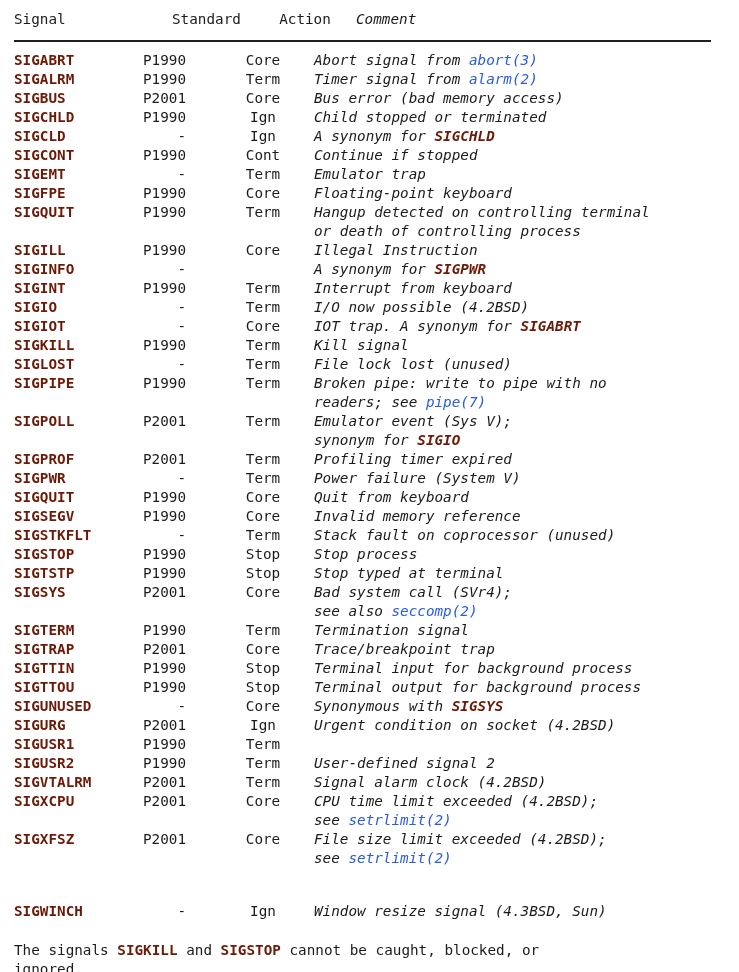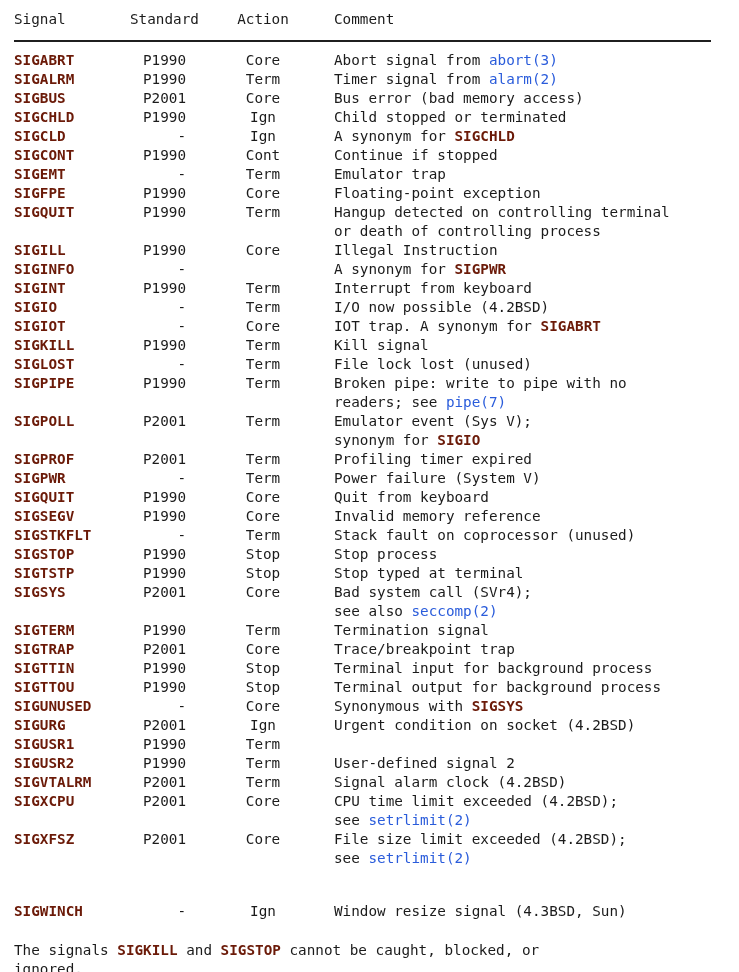--- a/index.html
+++ b/index.html
@@ -6,23 +6,23 @@
   body{
     width:739px;height:972px;overflow:hidden;background:#ffffff;
     font-family:"DejaVu Sans Mono","Liberation Mono",monospace;
     font-size:14.3px;line-height:19px;color:#1b1b1b;
   }
   .page{padding:10px 0 0 14px;width:711px;}
   .row{display:flex;align-items:flex-start;white-space:pre;}
   .c-signal{width:116px;flex:0 0 116px;font-weight:bold;color:var(--bold-color,#6b1a08);}
   .header-row .c-signal{font-weight:normal;color:inherit;}
   .c-standard{width:56px;flex:0 0 56px;text-align:right;}
-  .header-row .c-standard{text-align:center;overflow:visible;}
+  .header-row .c-standard{text-align:center;overflow:visible;margin-left:42px;}
   .c-action{width:60px;flex:0 0 60px;margin-left:47px;text-align:center;}
-  .c-comment{flex:1 1 auto;margin-left:41px;min-width:0;}
+  .c-comment{flex:1 1 auto;margin-left:21px;min-width:0;font-style:italic;}
   .rule{border:0;border-top:2px solid #1f1f1f;height:0;width:697px;margin:11px 0 9px 0;}
   .spacer{height:34px;}
   .s-bold{font-weight:bold;color:var(--bold-color,#6b1a08);}
   .s-link{color:var(--link-color,#2a5cdb);text-decoration:none;cursor:pointer;}
   .footer{margin:20px 0 0 0;white-space:pre;}
 </style>
 </head>
 <body style="background: rgb(255, 255, 255); color: rgb(27, 27, 27);">
 
 <div class="page">
@@ -83,21 +83,21 @@
     <span class="c-signal">SIGEMT</span>
     <span class="c-standard">-</span>
     <span class="c-action">Term</span>
     <span class="c-comment"><span class="s-plain">Emulator trap</span></span>
   </div>
 
   <div class="row">
     <span class="c-signal">SIGFPE</span>
     <span class="c-standard">P1990</span>
     <span class="c-action">Core</span>
-    <span class="c-comment"><span class="s-plain">Floating-point exception</span></span>
+    <span class="c-comment"><span class="s-plain">Floating-point keyboard</span></span>
   </div>
 
   <div class="row">
     <span class="c-signal">SIGQUIT</span>
     <span class="c-standard">P1990</span>
     <span class="c-action">Term</span>
     <span class="c-comment"><span class="s-plain">Hangup detected on controlling terminal</span><br><span class="s-plain">or death of controlling process</span></span>
   </div>
 
   <div class="row">

